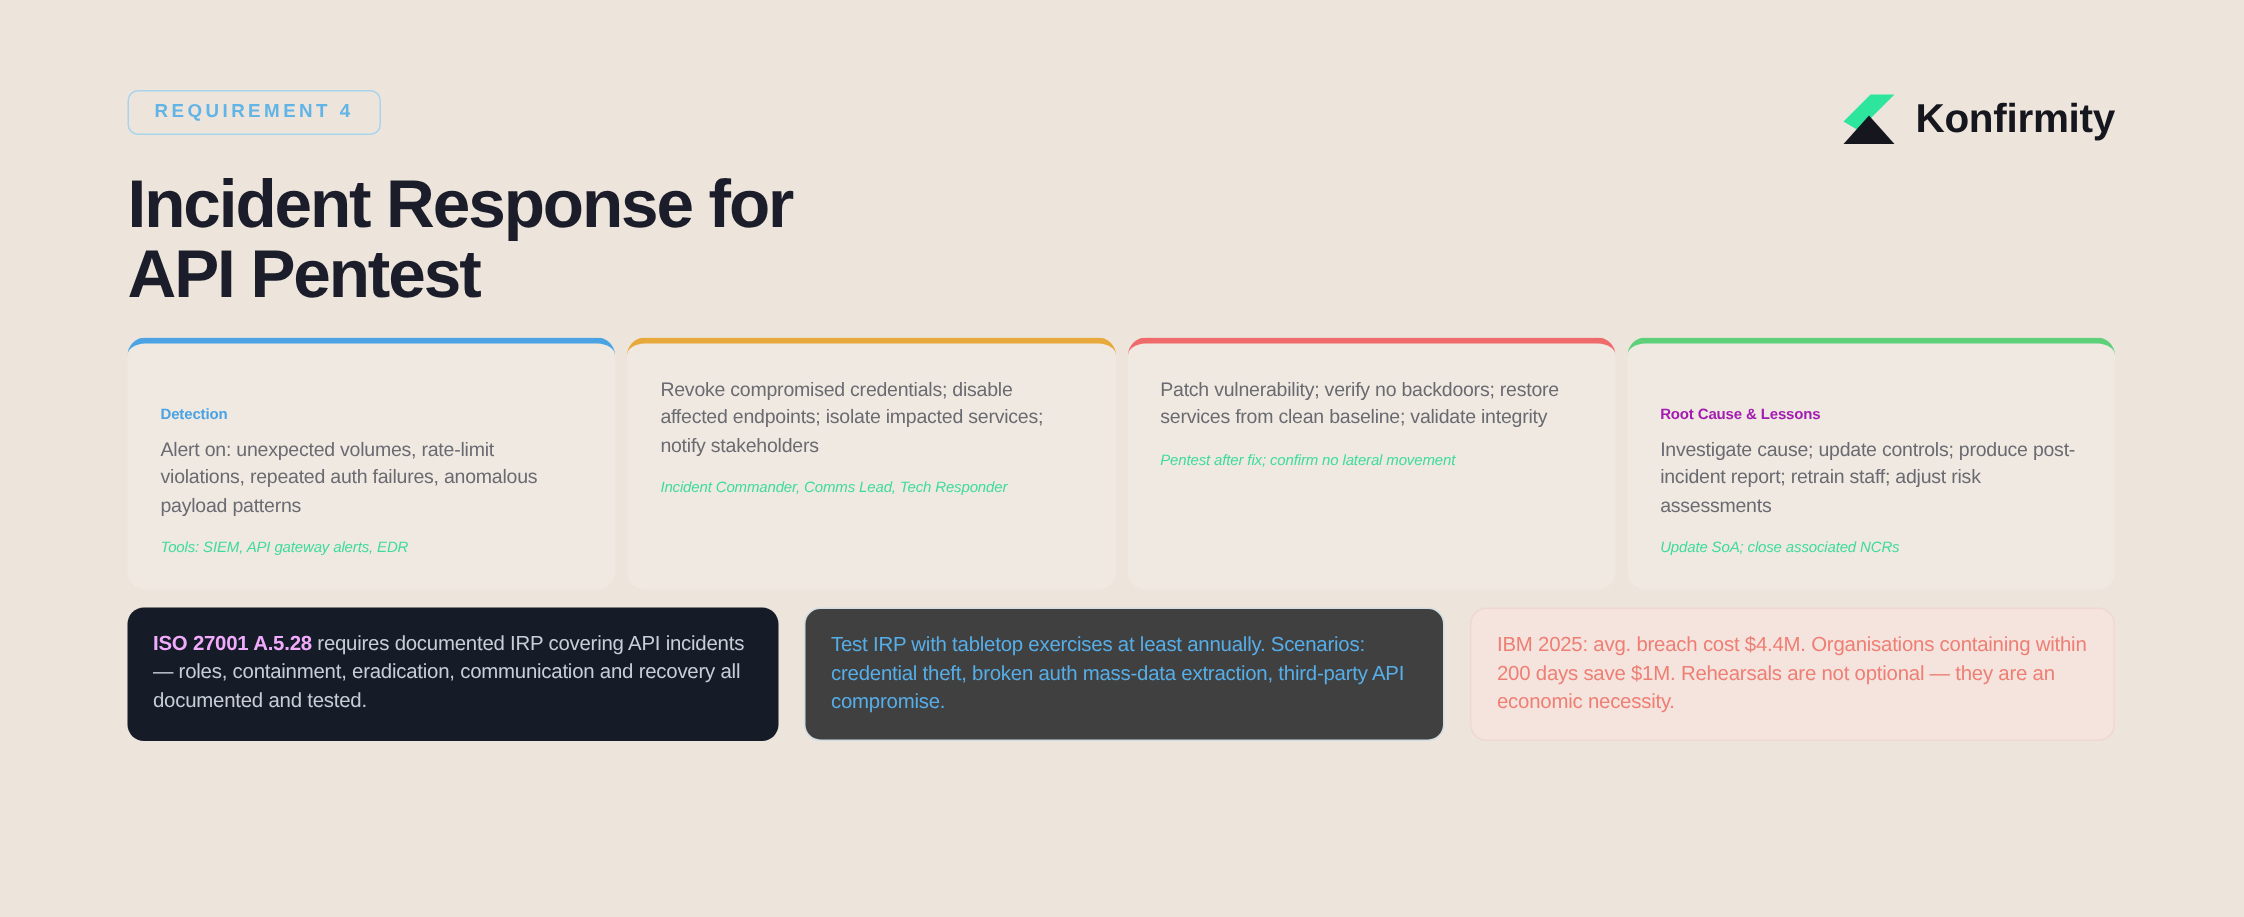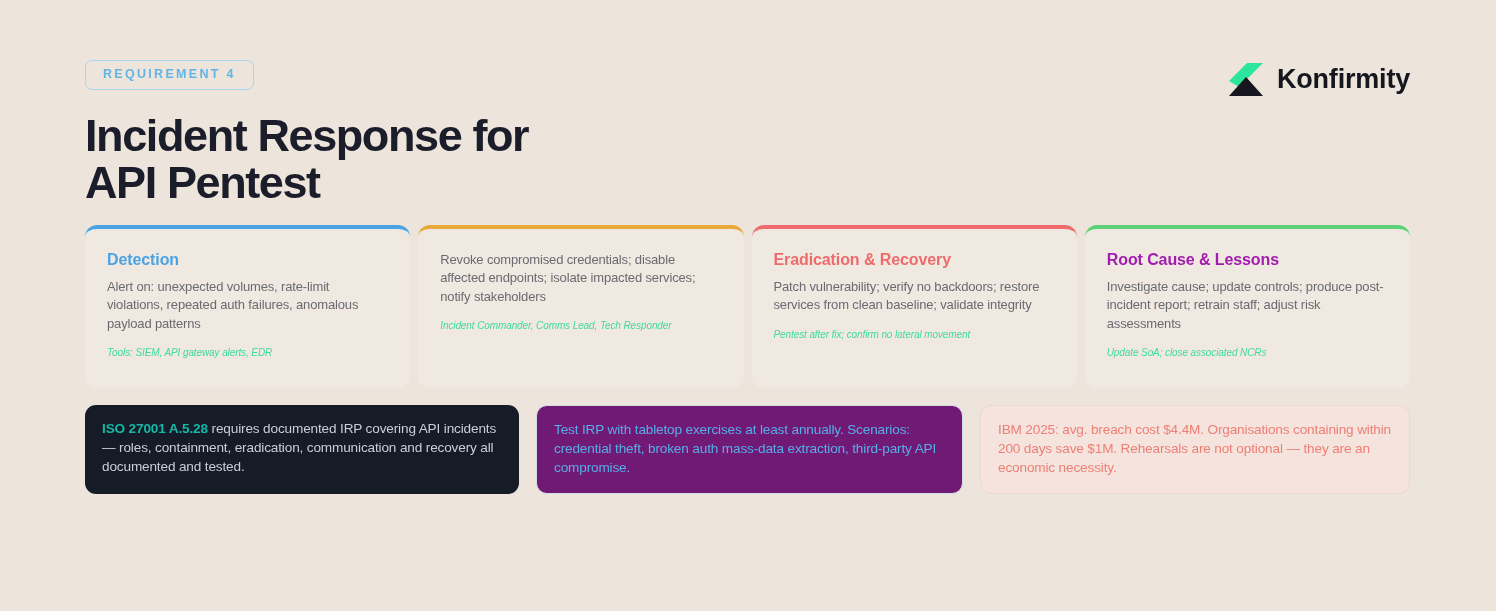--- a/index.html
+++ b/index.html
@@ -88,24 +88,25 @@
     flex: 1 1 0;
     background: #F0E9E2;
     border-radius: 12px;
     border-top-width: 4px;
     border-top-style: solid;
     padding: 22px 22px 20px 22px;
     min-height: 163px;
   }
 
   .card-title {
-    font-size: 16px;
+    font-size: 10px;
     font-weight: 700;
     margin-bottom: 9px;
     letter-spacing: -0.1px;
+    margin-top: 20px;
   }
 
   .card-body {
     font-size: 13px;
     line-height: 1.42;
     color: #6A6A71;
     letter-spacing: -0.15px;
   }
 
   .card-note {
@@ -189,40 +190,39 @@
       <div class="card-body">Alert on: unexpected volumes, rate-limit violations, repeated auth failures, anomalous payload patterns</div>
       <div class="card-note">Tools: SIEM, API gateway alerts, EDR</div>
     </div>
 
     <div class="card" style="border-top-color: rgb(232, 169, 60);">
       <div class="card-body">Revoke compromised credentials; disable affected endpoints; isolate impacted services; notify stakeholders</div>
       <div class="card-note">Incident Commander, Comms Lead, Tech Responder</div>
     </div>
 
     <div class="card" style="border-top-color: rgb(239, 107, 107);">
-      <div class="card-title" style="color: rgb(239, 107, 107);">Eradication &amp; Recovery</div>
       <div class="card-body">Patch vulnerability; verify no backdoors; restore services from clean baseline; validate integrity</div>
       <div class="card-note">Pentest after fix; confirm no lateral movement</div>
     </div>
 
     <div class="card" style="border-top-color: rgb(95, 208, 122);">
       <div class="card-title" style="color: #a21caf;">Root Cause &amp; Lessons</div>
       <div class="card-body">Investigate cause; update controls; produce post-incident report; retrain staff; adjust risk assessments</div>
       <div class="card-note">Update SoA; close associated NCRs</div>
     </div>
 
   </div>
 
   <div class="callouts">
 
     <div class="callout dark" style="background: rgb(22, 27, 40);">
-      <span class="lead" style="color: #14b8a6;">ISO 27001 A.5.28</span><span> requires documented IRP covering API incidents — roles, containment, eradication, communication and recovery all documented and tested.</span>
-    </div>
-
-    <div class="callout blue" style="background: #701a75; color: rgb(86, 174, 232);">
+      <span class="lead" style="color: #f0abfc;">ISO 27001 A.5.28</span><span> requires documented IRP covering API incidents — roles, containment, eradication, communication and recovery all documented and tested.</span>
+    </div>
+
+    <div class="callout blue" style="background: #404040; color: rgb(86, 174, 232);">
       <span>Test IRP with tabletop exercises at least annually. Scenarios: credential theft, broken auth mass-data extraction, third-party API compromise.</span>
     </div>
 
     <div class="callout red" style="background: rgb(245, 227, 221); color: rgb(238, 127, 117);">
       <span>IBM 2025: avg. breach cost $4.4M. Organisations containing within 200 days save $1M. Rehearsals are not optional — they are an economic necessity.</span>
     </div>
 
   </div>
 
 </div>

